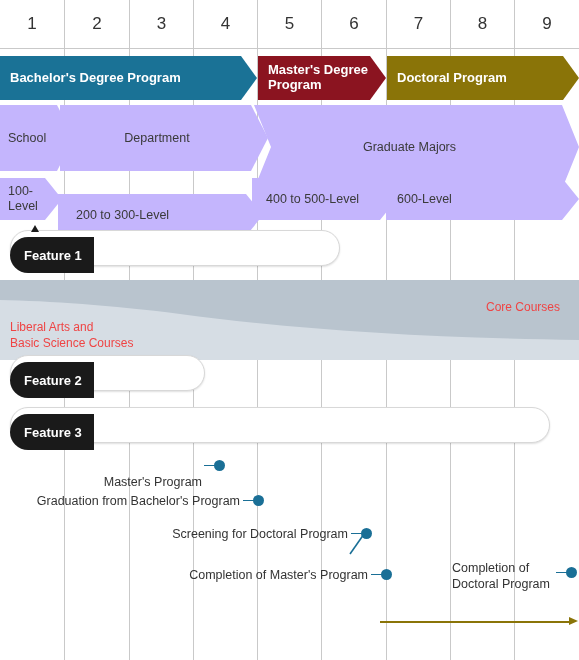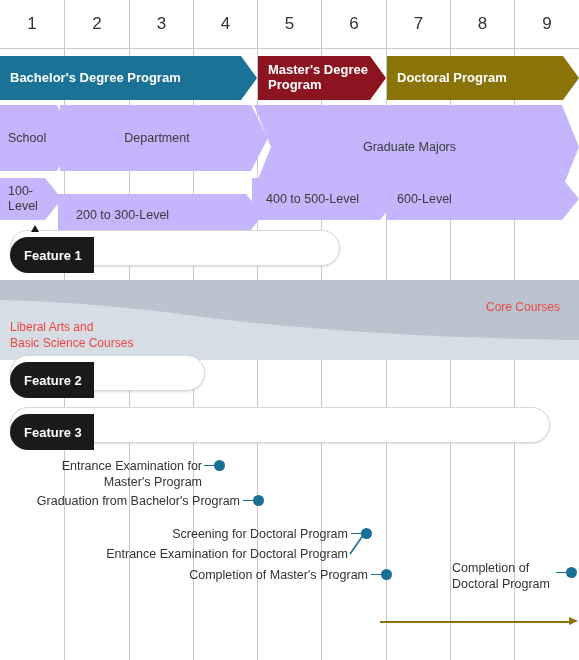--- a/index.html
+++ b/index.html
@@ -209,41 +209,38 @@
     </div>
   </div>
 
   <div class="pill" style="left:10px;top:407px;width:540px">
     <div class="tab">
       <span>Feature 3</span>
     </div>
   </div>
 
   <div class="mslabel right" style="left:0px;top:458px;width:202px">
-    <span>Entrance Examination for</span><br>
+    <br>
     <span>Master's Program</span>
   </div>
   <div class="msline" style="left:204px;top:464.5px;width:13px"></div>
   <div class="msdot" style="left:214px;top:460px"></div>
 
   <div class="mslabel right" style="left:0px;top:493px;width:240px">
     <span>Graduation from Bachelor's Program</span>
   </div>
   <div class="msline" style="left:243px;top:499.5px;width:13px"></div>
   <div class="msdot" style="left:253px;top:495px"></div>
 
   <div class="mslabel right" style="left:100px;top:526px;width:248px">
     <span>Screening for Doctoral Program</span>
   </div>
   <div class="msline" style="left:351px;top:532.5px;width:13px"></div>
   <div class="msdot" style="left:361px;top:528px"></div>
 
-  <div class="mslabel right" style="left:60px;top:546px;width:288px">
-    <span>Entrance Examination for Doctoral Program</span>
-  </div>
   <svg style="position:absolute;left:348px;top:528px;width:22px;height:28px">
     <line x1="2" y1="26" x2="16" y2="6" stroke="#1a6f96" stroke-width="1.6"></line>
   </svg>
 
   <div class="mslabel right" style="left:100px;top:567px;width:268px">
     <span>Completion of Master's Program</span>
   </div>
   <div class="msline" style="left:371px;top:573.5px;width:13px"></div>
   <div class="msdot" style="left:381px;top:569px"></div>
 

